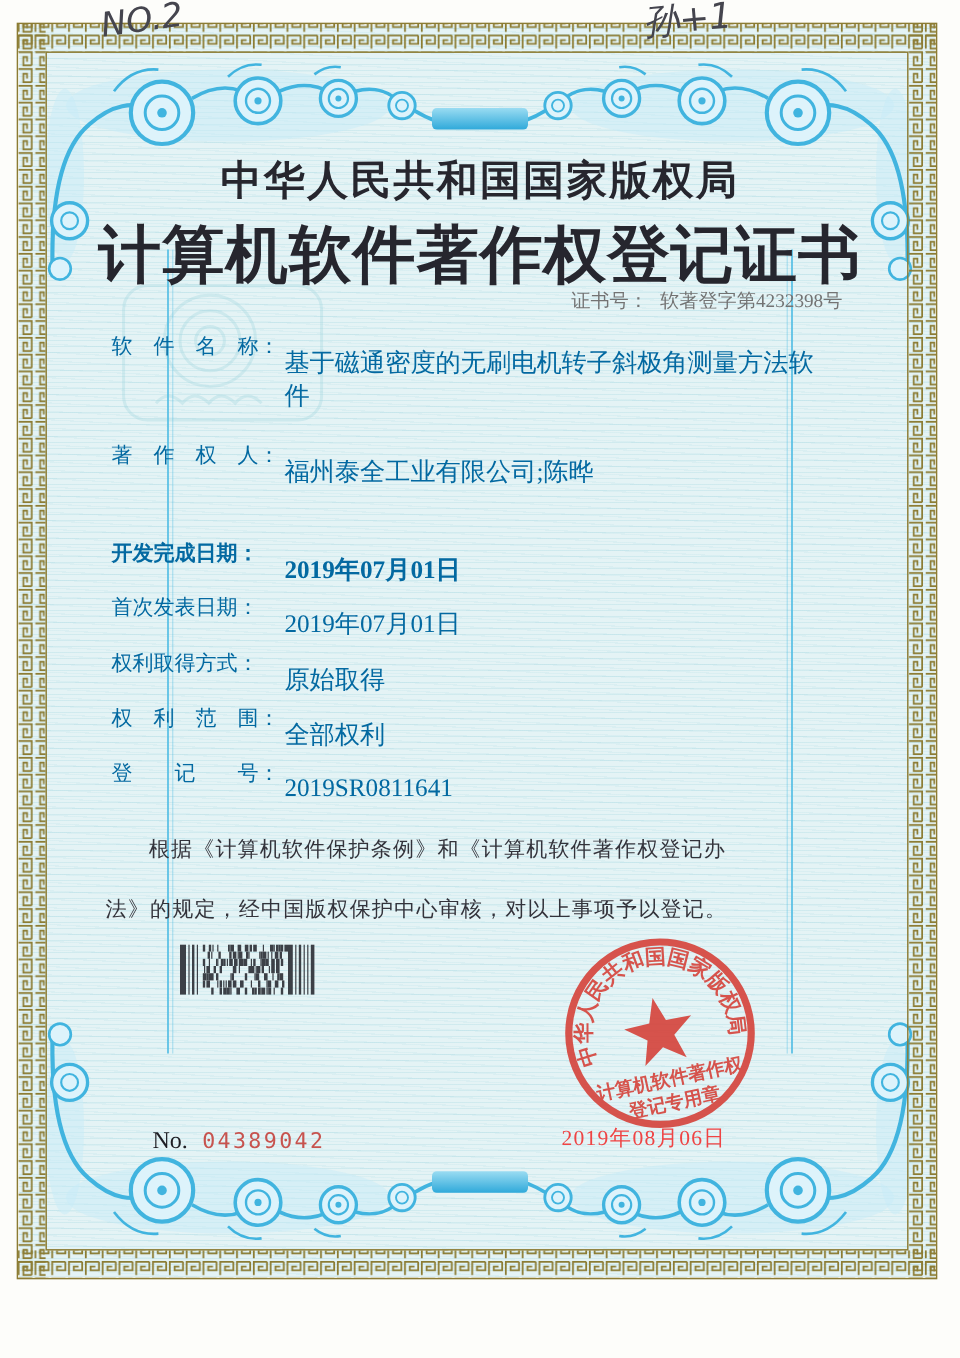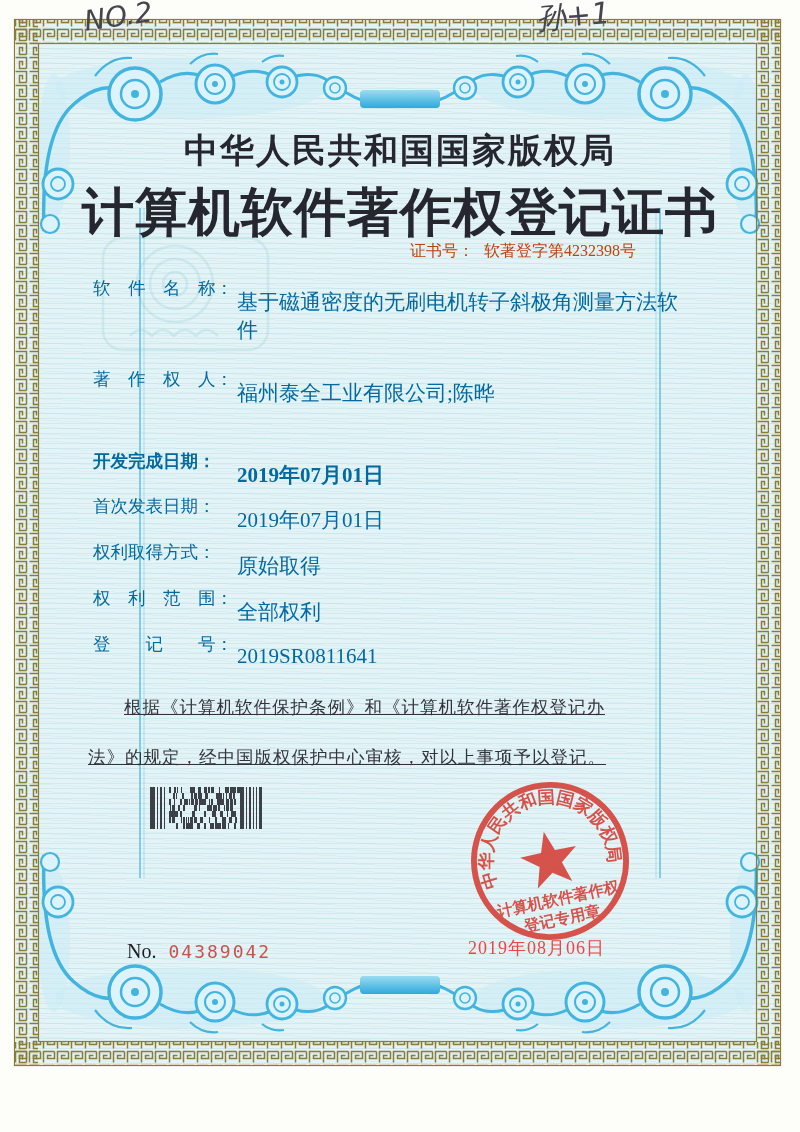--- a/index.html
+++ b/index.html
@@ -19,41 +19,41 @@
   svg.layer { position:absolute; left:0; top:0; width:800px; height:1132px; }
 
   .issuer, .doc-title {
     position:absolute; left:0; width:100%; text-align:center; margin:0;
     color:#26262e; font-weight:bold;
   }
   .issuer   { top:128px; font-size:34px; letter-spacing:2px; }
   .doc-title{ top:178px; font-size:52px; letter-spacing:1px; }
 
   .certno {
-    position:absolute; top:241px; left:410px; width:292px; 
-    font-size:16px; color:#c2410c;
+    position:absolute; top:241px; left:410px; width:292px; text-align:right;
+    font-size:16px; color:#737373;
   }
   .certno .certno-label { margin-right:10px; }
 
   .row { position:absolute; left:93px; color:#0369a1; white-space:nowrap; }
   .row .label { font-size:17.5px; }
   .row .value { position:absolute; left:144px; top:12px; font-size:21px; white-space:nowrap; }
   .row .value .vline { line-height:28px; }
   #row-name  { top:276px; }
   #row-owner { top:367px; }
   #row-dev   { top:449px;font-weight:bold; }
   #row-pub   { top:494px; }
   #row-acq   { top:540px; }
   #row-scope { top:586px; }
   #row-reg   { top:632px; }
 
   .statement {
     position:absolute; left:88px; top:682px; width:534px; margin:0;
     font-size:17.5px; line-height:50px; letter-spacing:1px;
-    color:#33333b; text-indent:36px;text-decoration:underline;
+    color:#33333b; text-indent:36px;
   }
 
   .barcode { position:absolute; left:150px; top:787px; width:114px; height:42px; }
 
   .seal-date {
     position:absolute; left:468px; top:936px; font-size:18px;
     letter-spacing:1px; color:#ef4444;
   }
   .seal-svg { position:absolute; left:435px; top:746px; width:230px; height:230px; }
 

